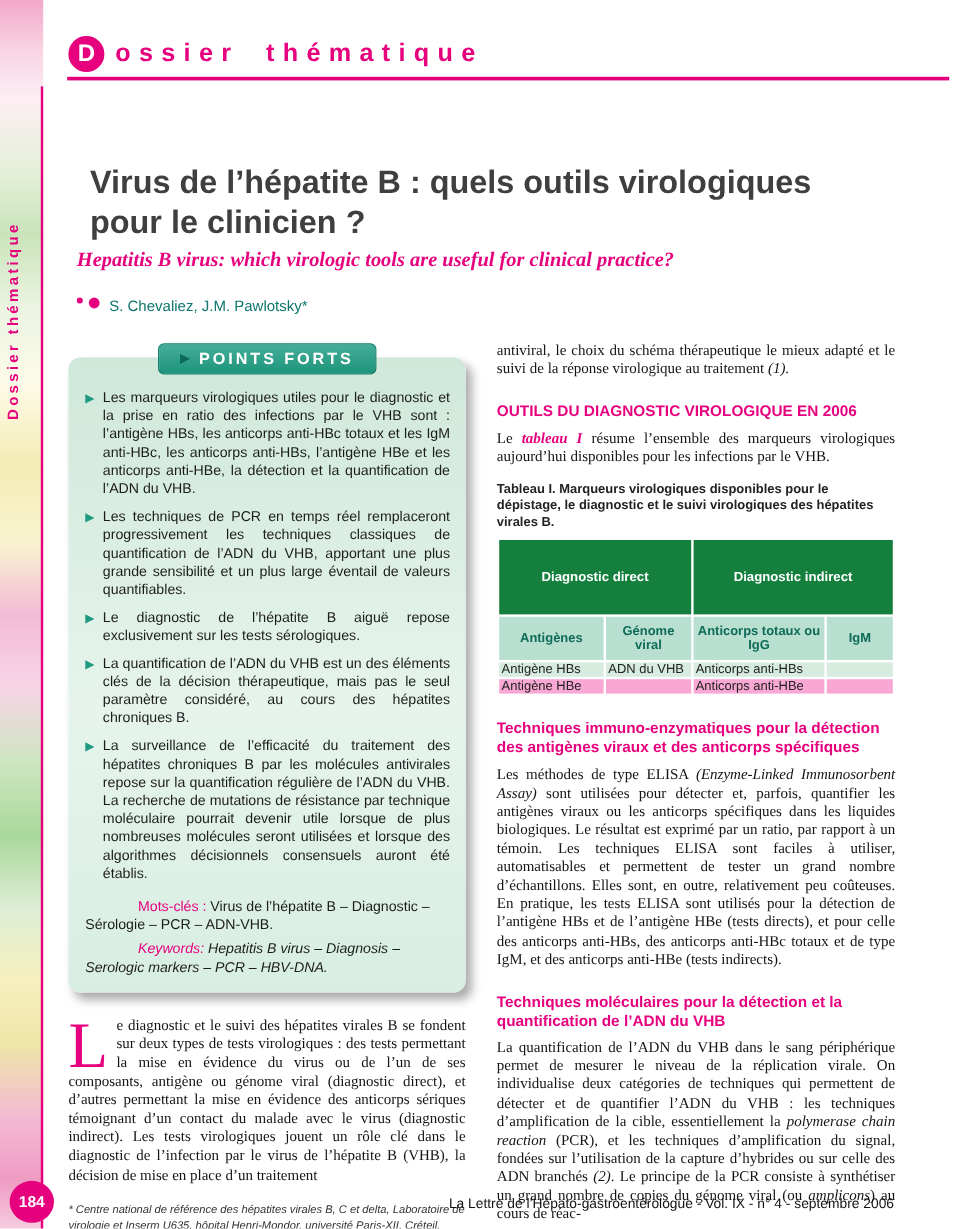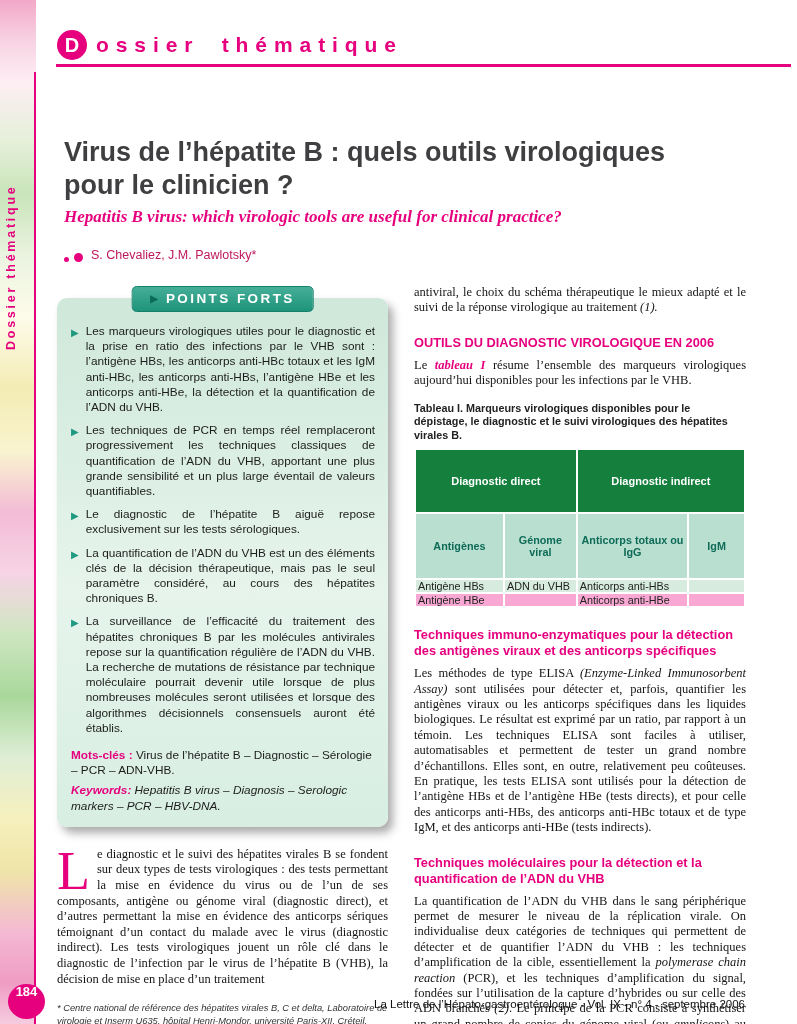--- a/index.html
+++ b/index.html
@@ -27,28 +27,28 @@
   
   .masthead { position:absolute; left:57px; top:30px; display:flex; align-items:center; gap:9px; }
   .d-circle { width:30px; height:30px; border-radius:50%; background:#e6007e; color:#fff;
     font-family:"Liberation Sans", sans-serif; font-weight:bold; font-size:20px;
     line-height:30px; text-align:center; }
   .masthead-text { color:#e6007e; font-family:"Liberation Sans", sans-serif; font-weight:bold;
     font-size:21px; letter-spacing:0.33em; word-spacing:0.45em; }
   .masthead-rule { position:absolute; left:56px; right:6px; top:64px; height:2.5px; background:#e6007e; }
 
   
-  .article-title { position:absolute; left:64px; top:136px; width:700px;
+  .article-title { position:absolute; left:75px; top:136px; width:700px;
     font-family:"Liberation Sans", sans-serif; font-weight:bold; font-size:27px;
     line-height:33px; color:#3f3f41; }
   .subtitle { position:absolute; left:64px; top:207px; width:700px;
     font-family:"Liberation Serif", serif; font-style:italic; font-weight:bold;
     font-size:17px; color:#e6007e; }
-  .authors { position:absolute; left:64px; top:248px; display:flex; align-items:flex-end; gap:5px;
-    font-family:"Liberation Sans", sans-serif; font-size:12.5px; color:#be185d; }
+  .authors { position:absolute; left:64px; top:248px; display:flex; align-items:flex-start; gap:5px;
+    font-family:"Liberation Sans", sans-serif; font-size:12.5px; color:#0f766e; }
   .dot { border-radius:50%; background:#e6007e; display:inline-block; }
   .dot.small { width:5px; height:5px; }
   .dot.large { width:9px; height:9px; margin-right:3px; }
 
   
   .left-col  { position:absolute; left:57px;  top:282px; width:331px; }
   .right-col { position:absolute; left:414px; top:285px; width:332px; }
 
   
   .pf-box { position:relative; margin-top:16px;
@@ -60,51 +60,51 @@
     color:#fff; font-family:"Liberation Sans", sans-serif; font-weight:bold;
     font-size:13.5px; letter-spacing:0.18em; padding:4px 18px 5px; border-radius:5px;
     white-space:nowrap; display:flex; align-items:center; gap:8px; }
   .pf-banner .arrow { color:#0b6b56; font-size:10px; letter-spacing:0; }
   .pf-item { display:flex; gap:7px; margin-bottom:8px; }
   .pf-item .arrow { color:#1f9a80; font-size:10px; line-height:15px; flex:0 0 auto; margin-top:1px; }
   .pf-item p { font-family:"Liberation Sans", sans-serif; font-size:11.8px; line-height:15.2px;
     color:#1c1c1c; text-align:justify; }
   .pf-kw { margin-top:12px; font-family:"Liberation Sans", sans-serif; font-size:11.8px;
     line-height:15.2px; color:#1c1c1c; }
-  .pf-kw .lbl { color:#e6007e; font-weight:bold; }
+  .pf-kw .lbl { color:#e6007e; font-weight:normal;margin-left:44px; }
   .pf-kw.keywords { margin-top:5px; font-style:italic; }
 
   
   .intro { margin-top:20px; font-size:12.5px; line-height:15.6px; text-align:justify; color:#141414; }
   .dropcap { float:left; color:#e6007e; font-family:"Liberation Serif", serif;
     font-size:54px; line-height:43px; padding:3px 7px 0 0; }
   .footnote { margin-top:15px; font-family:"Liberation Sans", sans-serif; font-style:italic;
     font-size:9.3px; line-height:12.5px; color:#333; }
 
   
   .body-text { font-size:12.5px; line-height:15.4px; text-align:justify; color:#141414; }
   .sec-head { font-family:"Liberation Sans", sans-serif; font-weight:bold; font-size:12.8px;
     line-height:16px; color:#e6007e; margin:19px 0 7px; }
   .ref-pink { color:#e6007e; font-weight:bold; font-style:italic; }
 
   .tbl-caption { margin:13px 0 6px; font-family:"Liberation Sans", sans-serif; font-weight:bold;
     font-size:10.8px; line-height:13.5px; color:#222; }
   table.t1 { width:100%; border-collapse:separate; border-spacing:2px;
     font-family:"Liberation Sans", sans-serif; }
   table.t1 th.group { background:#15803d; color:#fff; font-size:11px; font-weight:bold; padding:25px 2px;margin-top:35px; }
-  table.t1 th.sub { background:#b9dfd0; color:#0e6b57; font-size:10.8px; font-weight:bold; padding:20px 2px; }
+  table.t1 th.sub { background:#b9dfd0; color:#0e6b57; font-size:10.8px; font-weight:bold; padding:6px 2px; }
   table.t1 td { font-size:10.8px; color:#222; padding:0 2px; }
   table.t1 tr.r0 td { background:#d7ecdf; }
   table.t1 tr.r1 td { background:#f9a8d4; }
   table.t1 tr.r2 td { background:#ffffff; }
 
   
   .page-badge { position:absolute; left:8px; top:984px; width:37px; height:35px; border-radius:50%;
     background:#e6007e; color:#fff; font-family:"Liberation Sans", sans-serif; font-weight:bold;
-    font-size:13px; display:flex; justify-content:center; }
+    font-size:13px; display:flex; align-items:center; justify-content:center; }
   .journal-line { position:absolute; right:52px; top:998px;
     font-family:"Liberation Sans", sans-serif; font-size:11.5px; color:#111; }
 </style>
 </head>
 <body>
 
 <div class="page">
 
   <div class="watercolor"></div>
   <div class="vert-rule"></div>

